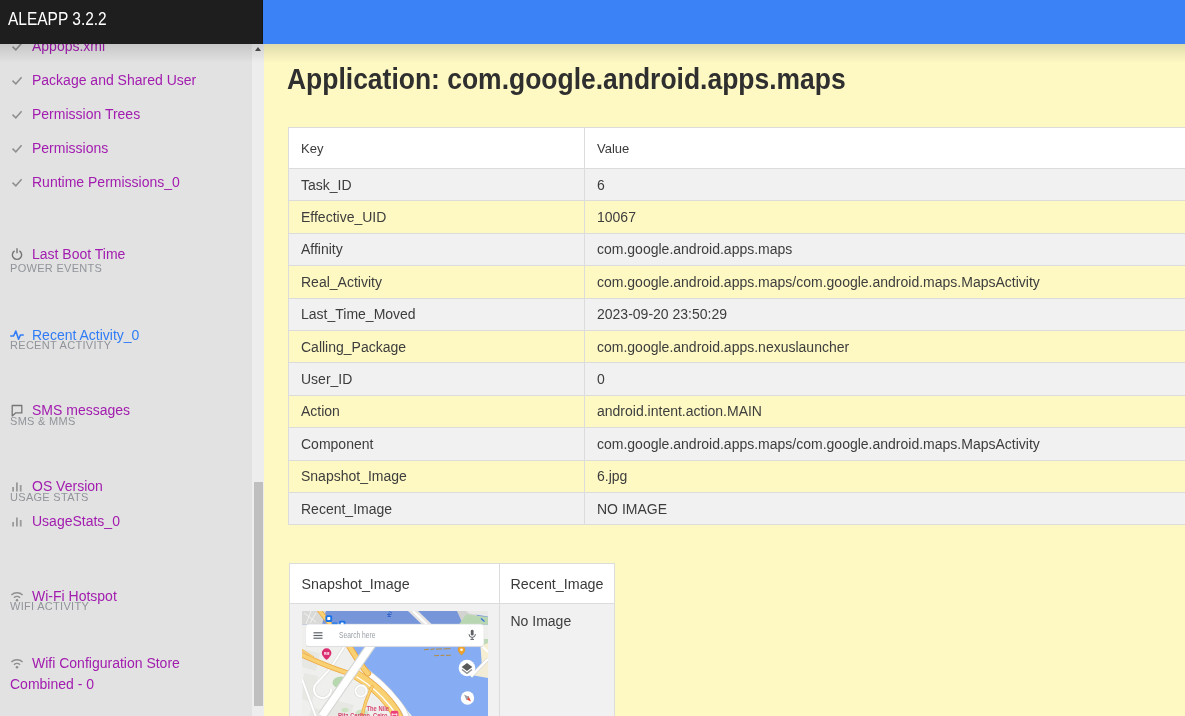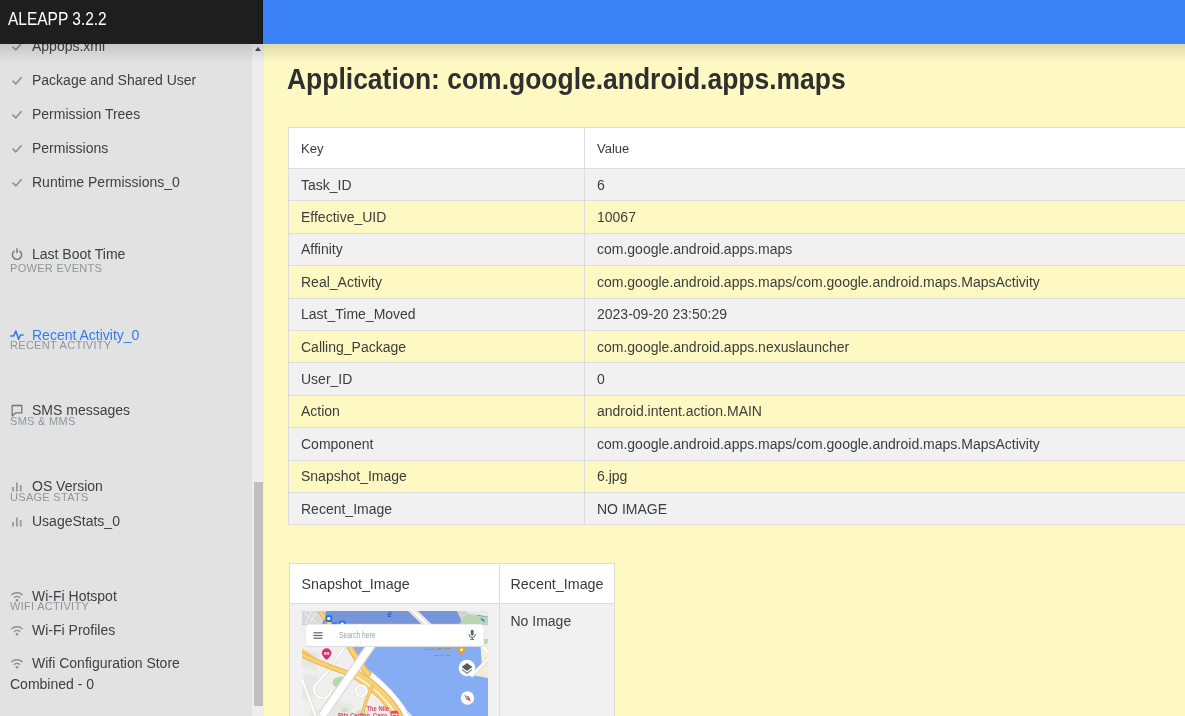--- a/index.html
+++ b/index.html
@@ -8,21 +8,21 @@
   .navbar { position:absolute; left:0; top:0; width:1185px; height:44px; background:#3b82f6; z-index:30; }
   .navbar .brand-bg { position:absolute; left:0; top:0; width:263px; height:44px; background:#1e1e1e; border-right:1px solid #151515; }
   .navbar .brand { position:absolute; left:8px; top:8px; color:#ffffff; font-size:19px; line-height:22px; transform:scaleX(0.815); transform-origin:left top; }
   .topshadow { position:absolute; left:0; top:44px; width:1185px; height:22px; z-index:25;
     background:linear-gradient(to bottom, rgba(0,0,0,0.12), rgba(0,0,0,0) 85%); pointer-events:none; }
   .sidebar { position:absolute; left:0; top:44px; width:252px; height:672px; background:#e2e2e2; overflow:hidden; z-index:10; }
   .sb-track { position:absolute; left:252px; top:44px; width:12px; height:672px; background:#ededed; z-index:10; }
   .sb-up { position:absolute; left:2.5px; top:3px; width:0; height:0;
     border-left:3.5px solid transparent; border-right:3.5px solid transparent; border-bottom:4.5px solid #4d4d4d; }
   .sb-thumb { position:absolute; left:1.5px; top:438px; width:9px; height:224px; background:#bfbfbf; }
-  .it { position:absolute; left:0; width:252px; height:34px; line-height:34px; font-size:14px; color:#404040;
+  .it { position:absolute; left:0; width:252px; height:34px; line-height:34px; font-size:14px; color:#a21caf;
     padding-left:10px; white-space:nowrap; }
   .it svg { vertical-align:middle; margin-right:8px; position:relative; top:-1px; }
   .hd { position:absolute; left:10px; height:26px; line-height:26px; font-size:11px; color:#90949a; letter-spacing:0.3px;margin-top:40px; }
   .it.blue { color:#2f7cf6; }
   .main { position:absolute; left:264px; top:44px; width:921px; height:672px; background:#fef9c3; overflow:hidden; }
   h2.title { position:absolute; left:23px; top:17.5px; font-size:30px; font-weight:bold; color:#2f2f2f;
     transform:scaleX(0.882); transform-origin:left top; white-space:nowrap; }
   .t1 { position:absolute; left:24px; top:83px; width:1000px; }
   .t1 .thead { position:relative; width:1000px; height:42px; border-top:1px solid #dcdcdc; border-bottom:1px solid #dcdcdc; background:#fff; }
   .t1 .trow { position:relative; width:1000px; height:32.4px; border-bottom:1px solid #dcdcdc; }
@@ -86,25 +86,20 @@
         <rect x="2.2" y="8" width="1.8" height="4.5" fill="#9a9a9a"></rect>
         <rect x="6" y="3.5" width="1.8" height="9" fill="#9a9a9a"></rect>
         <rect x="9.8" y="6" width="1.8" height="6.5" fill="#9a9a9a"></rect>
       </svg>UsageStats_0</div>
     <div class="hd" style="top:508.5px">WIFI ACTIVITY</div>
     <div class="it" style="top:535px"><svg width="14" height="14" viewBox="0 0 14 14">
         <path d="M1.4 6.1 a8 8 0 0 1 11.2 0" fill="none" stroke="#8f8f8f" stroke-width="1.4"></path>
         <path d="M4 8.7 a4.3 4.3 0 0 1 6 0" fill="none" stroke="#8f8f8f" stroke-width="1.4"></path>
         <circle cx="7" cy="11.2" r="1.25" fill="#8f8f8f"></circle>
       </svg>Wi-Fi Hotspot</div>
-    <div class="it" style="top:569px"><svg width="14" height="14" viewBox="0 0 14 14">
-        <path d="M1.4 6.1 a8 8 0 0 1 11.2 0" fill="none" stroke="#8f8f8f" stroke-width="1.4"></path>
-        <path d="M4 8.7 a4.3 4.3 0 0 1 6 0" fill="none" stroke="#8f8f8f" stroke-width="1.4"></path>
-        <circle cx="7" cy="11.2" r="1.25" fill="#8f8f8f"></circle>
-      </svg>Wi-Fi Profiles</div>
     <div class="it" style="top:608.5px;height:42px;line-height:21px;white-space:normal;width:225px"><svg width="14" height="14" viewBox="0 0 14 14">
         <path d="M1.4 6.1 a8 8 0 0 1 11.2 0" fill="none" stroke="#8f8f8f" stroke-width="1.4"></path>
         <path d="M4 8.7 a4.3 4.3 0 0 1 6 0" fill="none" stroke="#8f8f8f" stroke-width="1.4"></path>
         <circle cx="7" cy="11.2" r="1.25" fill="#8f8f8f"></circle>
       </svg>Wifi Configuration Store Combined - 0</div>
   </div>
   <div class="sb-track">
     <div class="sb-up"></div>
     <div class="sb-thumb"></div>
   </div>

